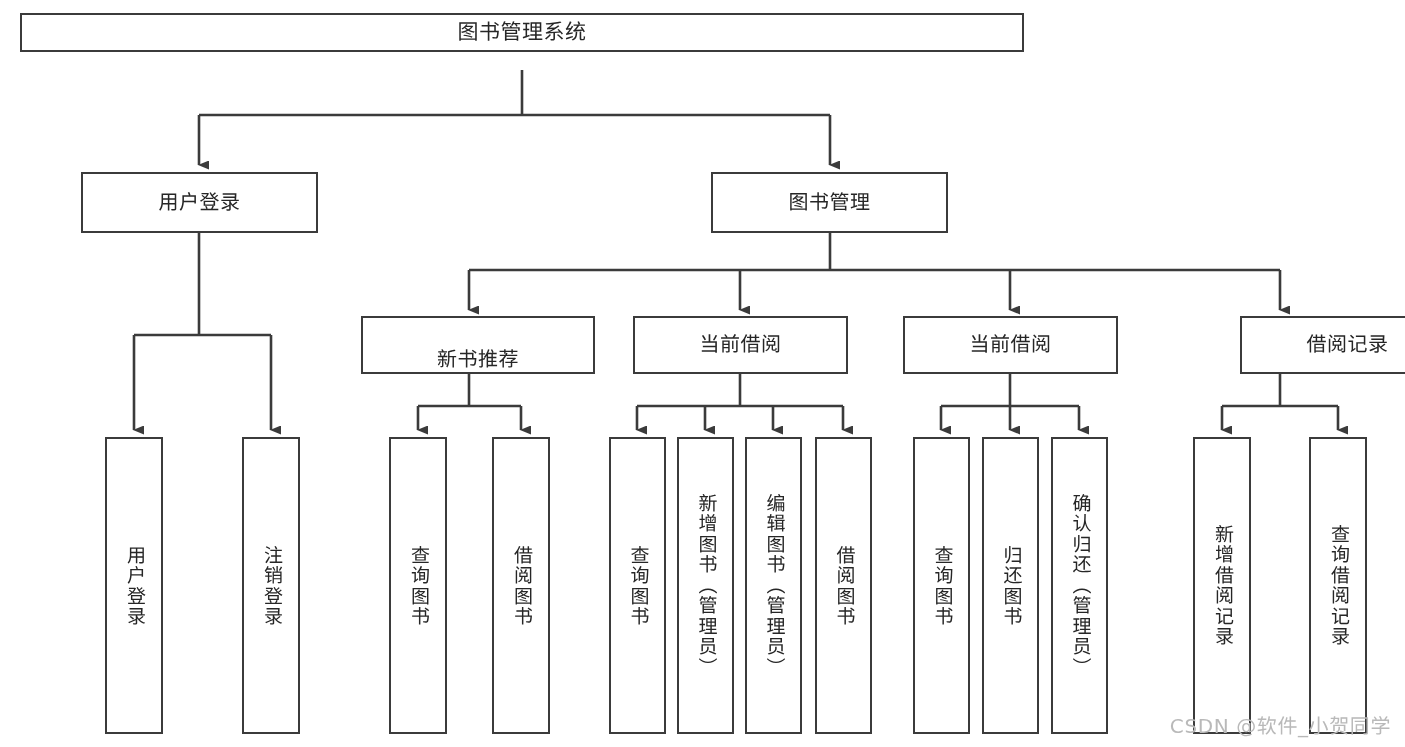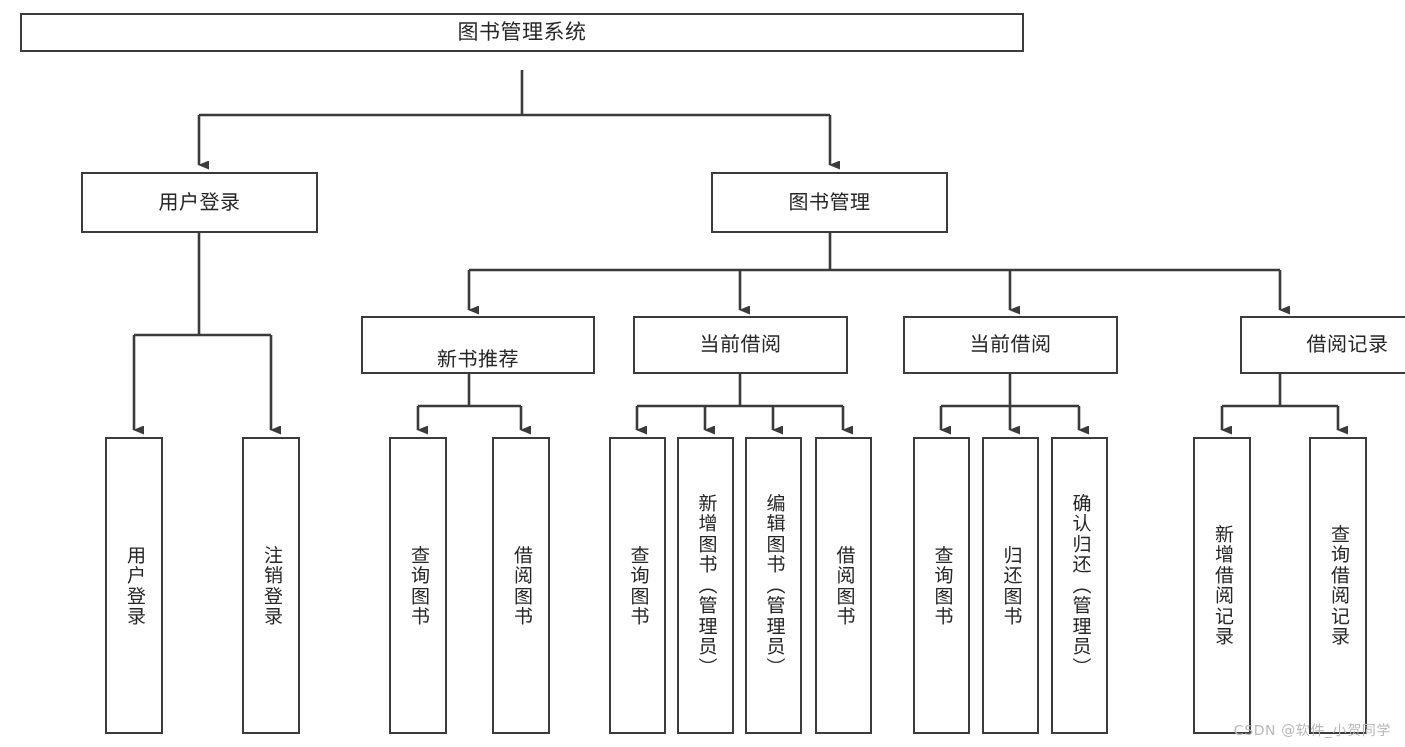--- a/index.html
+++ b/index.html
@@ -52,21 +52,21 @@
     letter-spacing: 1.5px;
     line-height: 1.05;
   }
   .node.root .node-label {
     font-size: 21px;
   }
   .watermark {
     position: absolute;
     right: 14px;
     bottom: 8px;
-    font-size: 14px;
+    font-size: 20px;
     color: #b9b9b9;
     letter-spacing: 0.6px;
     z-index: 5;
     white-space: nowrap;
     font-family: "DejaVu Sans", "Liberation Sans", sans-serif;
   }
 </style>
 </head>
 <body>
 

